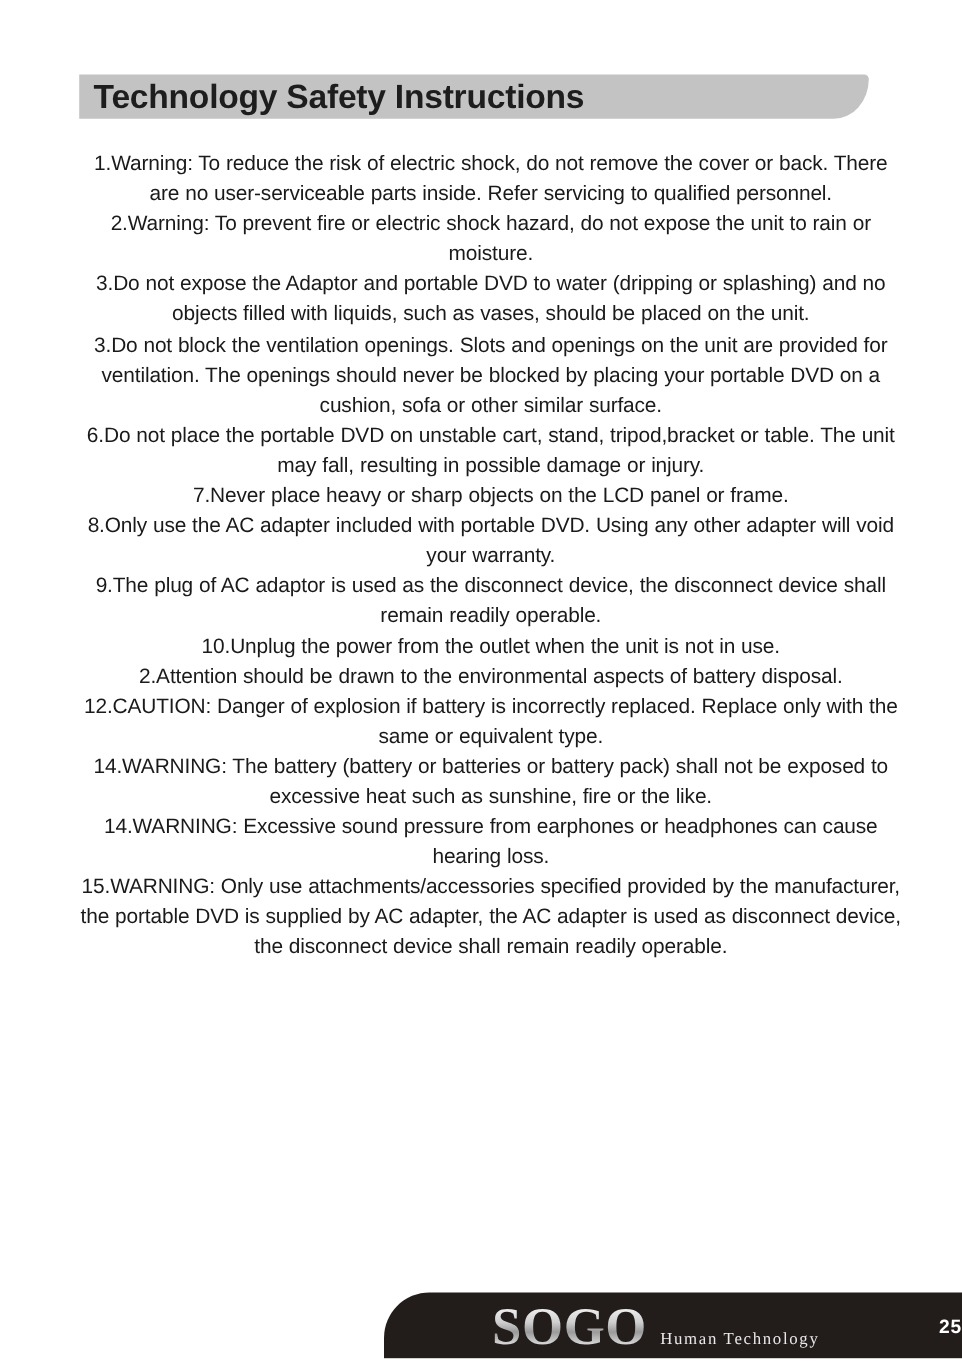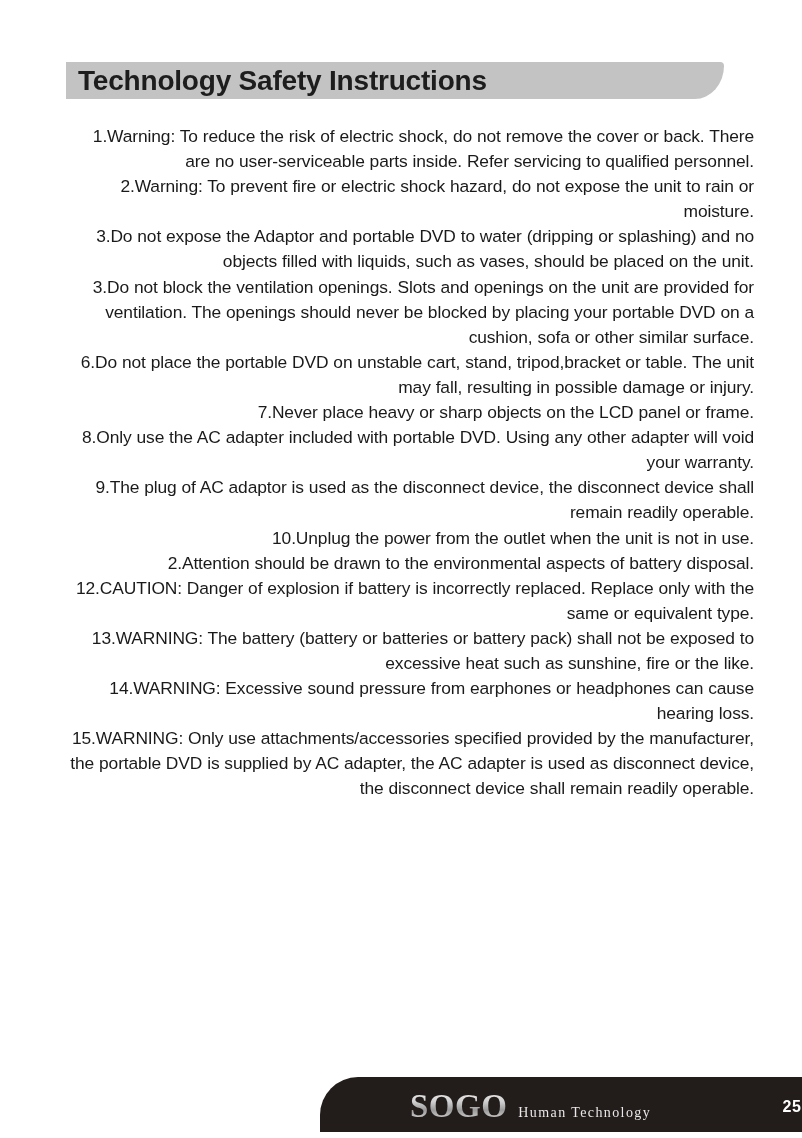--- a/index.html
+++ b/index.html
@@ -57,21 +57,21 @@
   }
 
   .safety-item {
     font-size: 17.4px;
     line-height: 25.1px;
     color: #1a1a1a;
     font-family: "Liberation Sans", sans-serif;
     letter-spacing: -0.12px;
     margin: 0;
     padding: 0;
-    text-align: right;
+    text-align: center;
     white-space: pre-wrap;
     word-spacing: 0.2px;
   }
 
   
   .footer-bar {
     position: absolute;
     left: 320px;
     top: 1077px;
     width: 482px;
@@ -84,21 +84,21 @@
     position: absolute;
     left: 410px;
     top: 1089px;
     height: 34px;
     display: flex;
     align-items: baseline;
   }
 
   .footer-logo {
     font-family: "Liberation Serif", serif;
-    font-size: 33px;
+    font-size: 44px;
     font-weight: bold;
     letter-spacing: 0.5px;
     line-height: 34px;
     background: linear-gradient(180deg, #f2f2f2 0%, #cfcfcf 38%, #9a9a9a 62%, #e8e8e8 100%);
     -webkit-background-clip: text;
     background-clip: text;
     color: transparent;
     text-decoration: underline;
     -webkit-text-fill-color: transparent;
   }
@@ -147,21 +147,21 @@
     <p class="safety-item">2.Warning: To prevent fire or electric shock hazard, do not expose the unit to rain or moisture.</p>
     <p class="safety-item">3.Do not expose the Adaptor and portable DVD to water (dripping or splashing) and no objects filled with liquids, such as vases, should be placed on the unit.</p>
     <p class="safety-item">3.Do not block the ventilation openings. Slots and openings on the unit are provided for ventilation. The openings should never be blocked by placing your portable DVD on a cushion, sofa or other similar surface.</p>
     <p class="safety-item">6.Do not place the portable DVD on unstable cart, stand, tripod,bracket or table. The unit may fall, resulting in possible damage or injury.</p>
     <p class="safety-item">7.Never place heavy or sharp objects on the LCD panel or frame.</p>
     <p class="safety-item">8.Only use the AC adapter included with portable DVD. Using any other adapter will void your warranty.</p>
     <p class="safety-item">9.The plug of AC adaptor is used as the disconnect device, the disconnect device shall remain readily operable.</p>
     <p class="safety-item">10.Unplug the power from the outlet when the unit is not in use.</p>
     <p class="safety-item">2.Attention should be drawn to the environmental aspects of battery disposal.</p>
     <p class="safety-item">12.CAUTION: Danger of explosion if battery is incorrectly replaced. Replace only with the same or equivalent type.</p>
-    <p class="safety-item">13.WARNING: The battery (battery or batteries or battery pack) shall not be exposed to excessive heat such as sunshine, fire or the like.</p>
+    <p class="safety-item">14.WARNING: The battery (battery or batteries or battery pack) shall not be exposed to excessive heat such as sunshine, fire or the like.</p>
     <p class="safety-item">14.WARNING: Excessive sound pressure from earphones or headphones can cause hearing loss.</p>
     <p class="safety-item">15.WARNING: Only use attachments/accessories specified provided by the manufacturer, the portable DVD is supplied by AC adapter, the AC adapter is used as disconnect device, the disconnect device shall remain readily operable.</p>
   </div>
 
   <div class="footer-bar"></div>
 
   <div class="footer-logo-wrap">
     <span class="footer-logo">SOGO</span>
     <span class="footer-tagline">Human Technology</span>
   </div>

